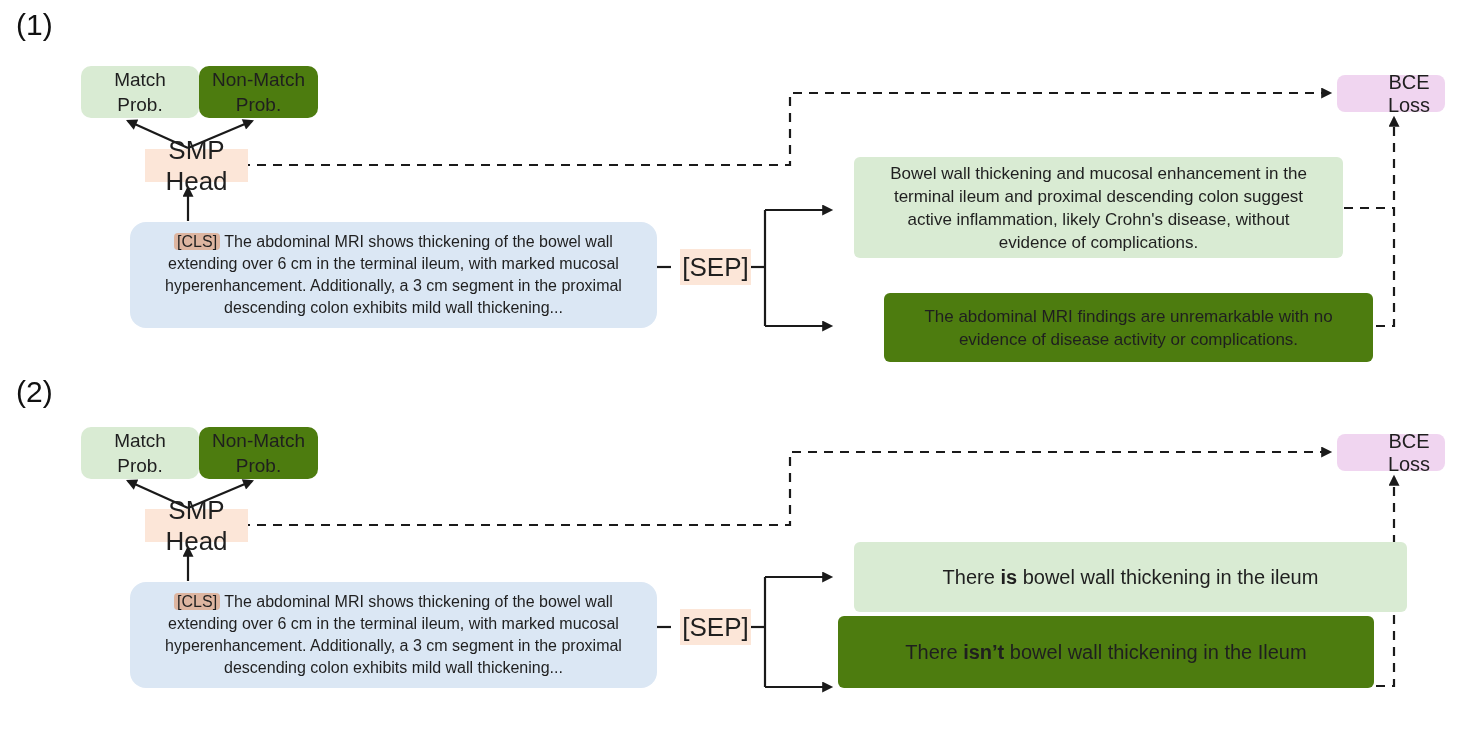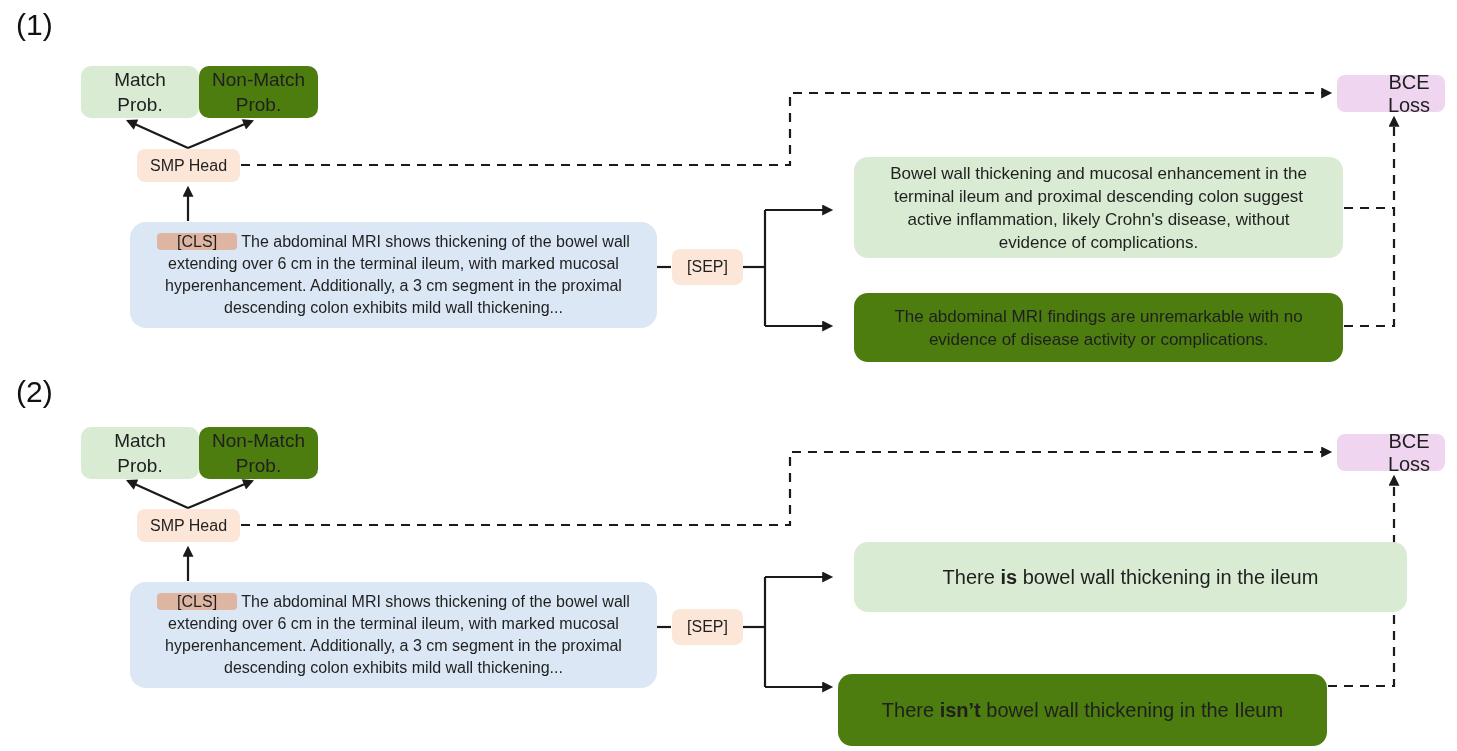--- a/index.html
+++ b/index.html
@@ -7,26 +7,26 @@
   .canvas{position:relative;width:1457px;height:751px;background:#fff;overflow:hidden;}
   .canvas svg.connectors{position:absolute;left:0;top:0;z-index:1;}
   .box{position:absolute;z-index:2;display:flex;align-items:center;justify-content:center;text-align:center;box-sizing:border-box;}
   .panel-label{position:absolute;z-index:2;font-size:30px;color:#111;}
   .green{background:#d9ebd3;margin-left:16px;}
   .red{background:#4d7c0f;}
   .blue{background:#dbe7f4;}
   .peach{background:#fce6d8;}
   .purple{background:#f0d5f0;padding-left:36px;}
   .prob{border-radius:10px;font-size:19px;line-height:1.32;white-space:pre-line;}
-  .token{border-radius:8px;font-size:16px;}
+  .token{border-radius:0;font-size:26px;margin-left:8px;}
   .bce{border-radius:8px;font-size:20px;}
   .report{border-radius:16px;font-size:16px;line-height:22px;padding:10px 13px;}
   .report p{margin:0;}
-  .cls-chip{background:#ddb5a0;border-radius:4px;padding:0px 20px;}
-  .sent{border-radius:14px;padding:6px 18px;}
+  .cls-chip{background:#ddb5a0;border-radius:4px;padding:0px 3px;}
+  .sent{border-radius:6px;padding:6px 18px;}
   .sent p{margin:0;}
   .sent-sm{font-size:17px;line-height:23px;}
   .sent-lg{font-size:20px;line-height:26px;}
   b{font-weight:bold;}
 </style>
 </head>
 <body>
 
 <div class="canvas">
 
@@ -82,21 +82,21 @@
       <p><span class="cls-chip">[CLS]</span>
         <span>The abdominal MRI shows thickening of the bowel wall extending over 6 cm in the terminal ileum, with marked mucosal hyperenhancement. Additionally, a 3 cm segment in the proximal descending colon exhibits mild wall thickening...</span></p>
     </div>
 
     <div class="box peach token" style="left:672px;top:249px;width:71px;height:36px">[SEP]</div>
 
     <div class="box green sent sent-sm" style="left:838px;top:157px;width:489px;height:101px">
       <p><span>Bowel wall thickening and mucosal enhancement in the terminal ileum and proximal descending colon suggest active inflammation, likely Crohn's disease, without evidence of complications.</span><b></b><span></span></p>
     </div>
 
-    <div class="box red sent sent-sm" style="left:854px;top:293px;width:489px;height:69px">
+    <div class="box red sent sent-sm" style="left:884px;top:293px;width:489px;height:69px">
       <p><span>The abdominal MRI findings are unremarkable with no evidence of disease activity or complications.</span><b></b><span></span></p>
     </div>
 
     <div class="box purple bce" style="left:1337px;top:75px;width:108px;height:37px">BCE Loss</div>
   </section>
 
   
   <section style="display:contents">
     <div class="panel-label" style="left:16px;top:375px">(2)</div>
 
@@ -112,20 +112,20 @@
       <p><span class="cls-chip">[CLS]</span>
         <span>The abdominal MRI shows thickening of the bowel wall extending over 6 cm in the terminal ileum, with marked mucosal hyperenhancement. Additionally, a 3 cm segment in the proximal descending colon exhibits mild wall thickening...</span></p>
     </div>
 
     <div class="box peach token" style="left:672px;top:609px;width:71px;height:36px">[SEP]</div>
 
     <div class="box green sent sent-lg" style="left:838px;top:542px;width:553px;height:70px">
       <p><span>There </span><b>is</b><span> bowel wall thickening in the ileum</span></p>
     </div>
 
-    <div class="box red sent sent-lg" style="left:838px;top:674px;width:489px;height:72px">
+    <div class="box red sent sent-lg" style="left:838px;top:616px;width:536px;height:72px">
       <p><span>There </span><b>isn’t</b><span> bowel wall thickening in the Ileum</span></p>
     </div>
 
     <div class="box purple bce" style="left:1337px;top:434px;width:108px;height:37px">BCE Loss</div>
   </section>
 
 </div>
 
 </body></html>

